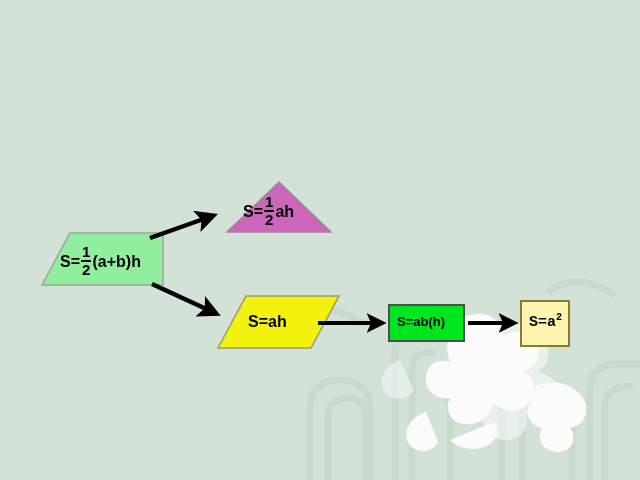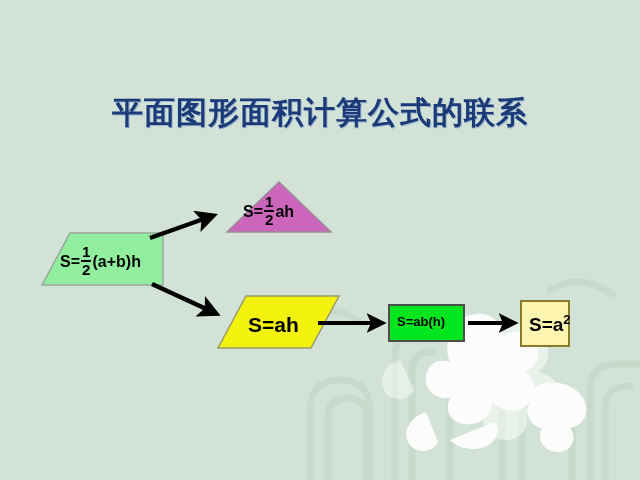--- a/index.html
+++ b/index.html
@@ -141,21 +141,20 @@
       <circle cx="168" cy="60" r="7"></circle>
       <path d="M196 96 C214 88 236 94 244 110 C250 122 244 136 230 138
                C238 148 232 162 218 162 C204 162 196 150 202 138
                C190 136 184 124 190 112 C192 106 194 100 196 96 Z"></path>
       <path d="M86 122 C72 126 62 140 68 152 C74 164 92 164 98 152"></path>
       <path d="M110 150 C120 160 138 162 150 154 C158 148 160 138 154 132"></path>
       <path d="M60 70 C46 74 38 88 44 100 C50 112 68 112 74 100" opacity="0.5"></path>
     </g>
   </svg>
 
-  <div id="title">平面图形面积计算公式的联系</div>
 
   <svg id="shapes" viewBox="0 0 640 480" aria-hidden="true">
     <defs>
       <marker id="arrowhead" markerWidth="5" markerHeight="5" refX="3.6" refY="2.5" orient="auto" markerUnits="strokeWidth">
         <path d="M0,0 L5,2.5 L0,5 L1.1,2.5 Z" fill="#000000"></path>
       </marker>
     </defs>
 
     <polygon points="70,233 163,233 163,285 42,285" fill="#90ee9e" stroke="#9aa89c" stroke-width="1.5"></polygon>
 
@@ -190,21 +189,21 @@
       <span>S=</span>
       <span class="frac">
         <span class="num">1</span>
         <span class="bar"></span>
         <span class="den">2</span>
       </span>
       <span>ah</span>
     </span>
   </div>
 
-  <div class="formula" style="left:248px; top:314px; font-size:21px;">S=ah</div>
+  <div class="formula" style="left:248px; top:314px; font-size:16px;">S=ah</div>
 
   <div class="formula" style="left:397px; top:315px; font-size:13px;">S=ab(h)</div>
 
-  <div class="formula" style="left:529px; top:315px; font-size:19px;">
+  <div class="formula" style="left:529px; top:315px; font-size:15px;font-family:Liberation Mono, monospace;">
     <span>S=a</span><sup class="sq">2</sup>
   </div>
 
 </div>
 
 </body></html>

